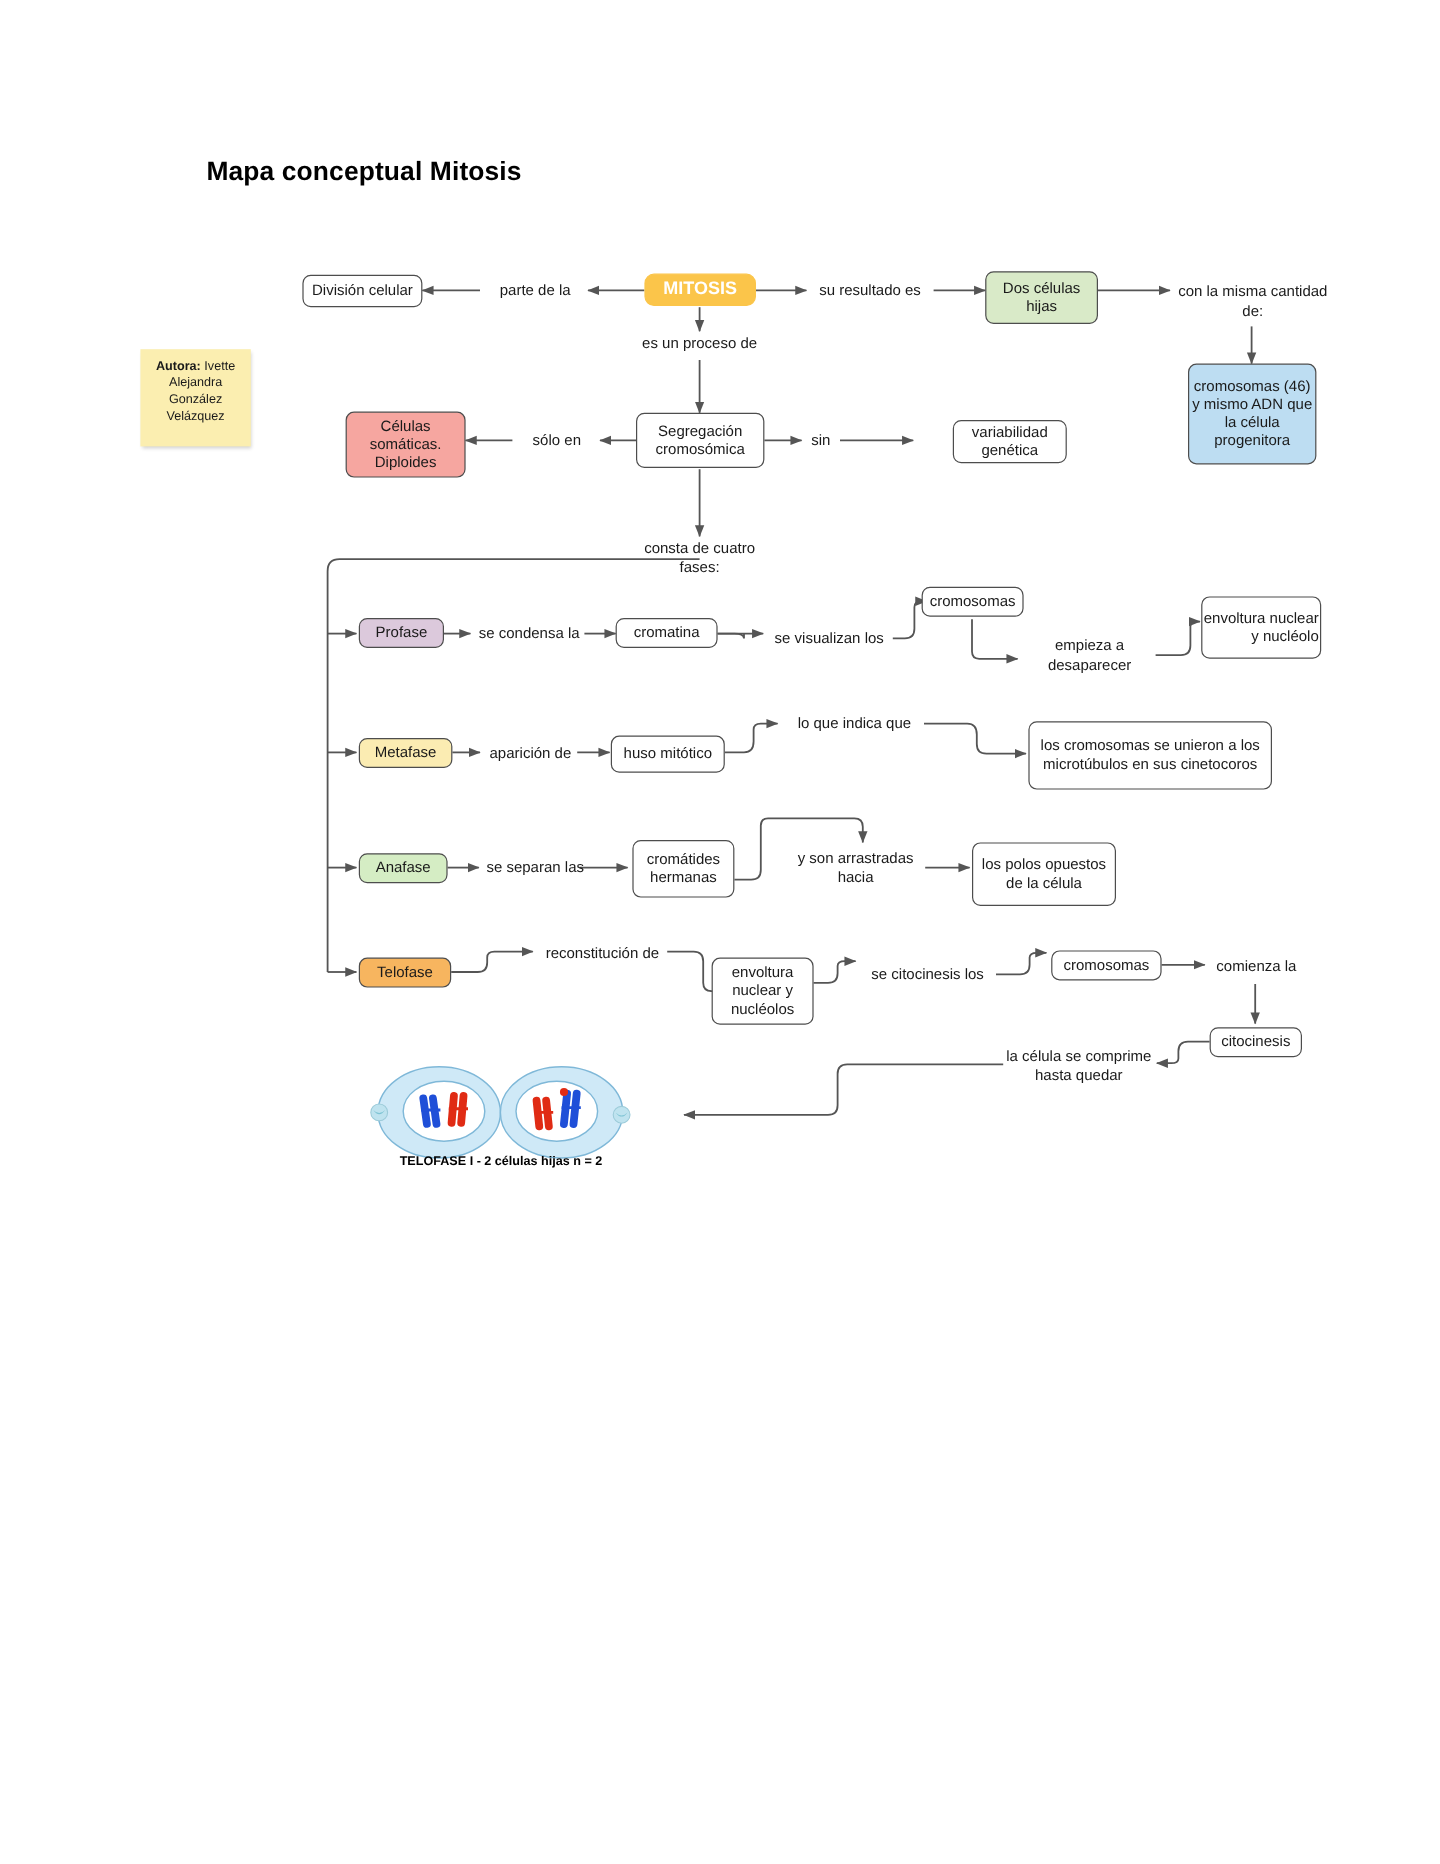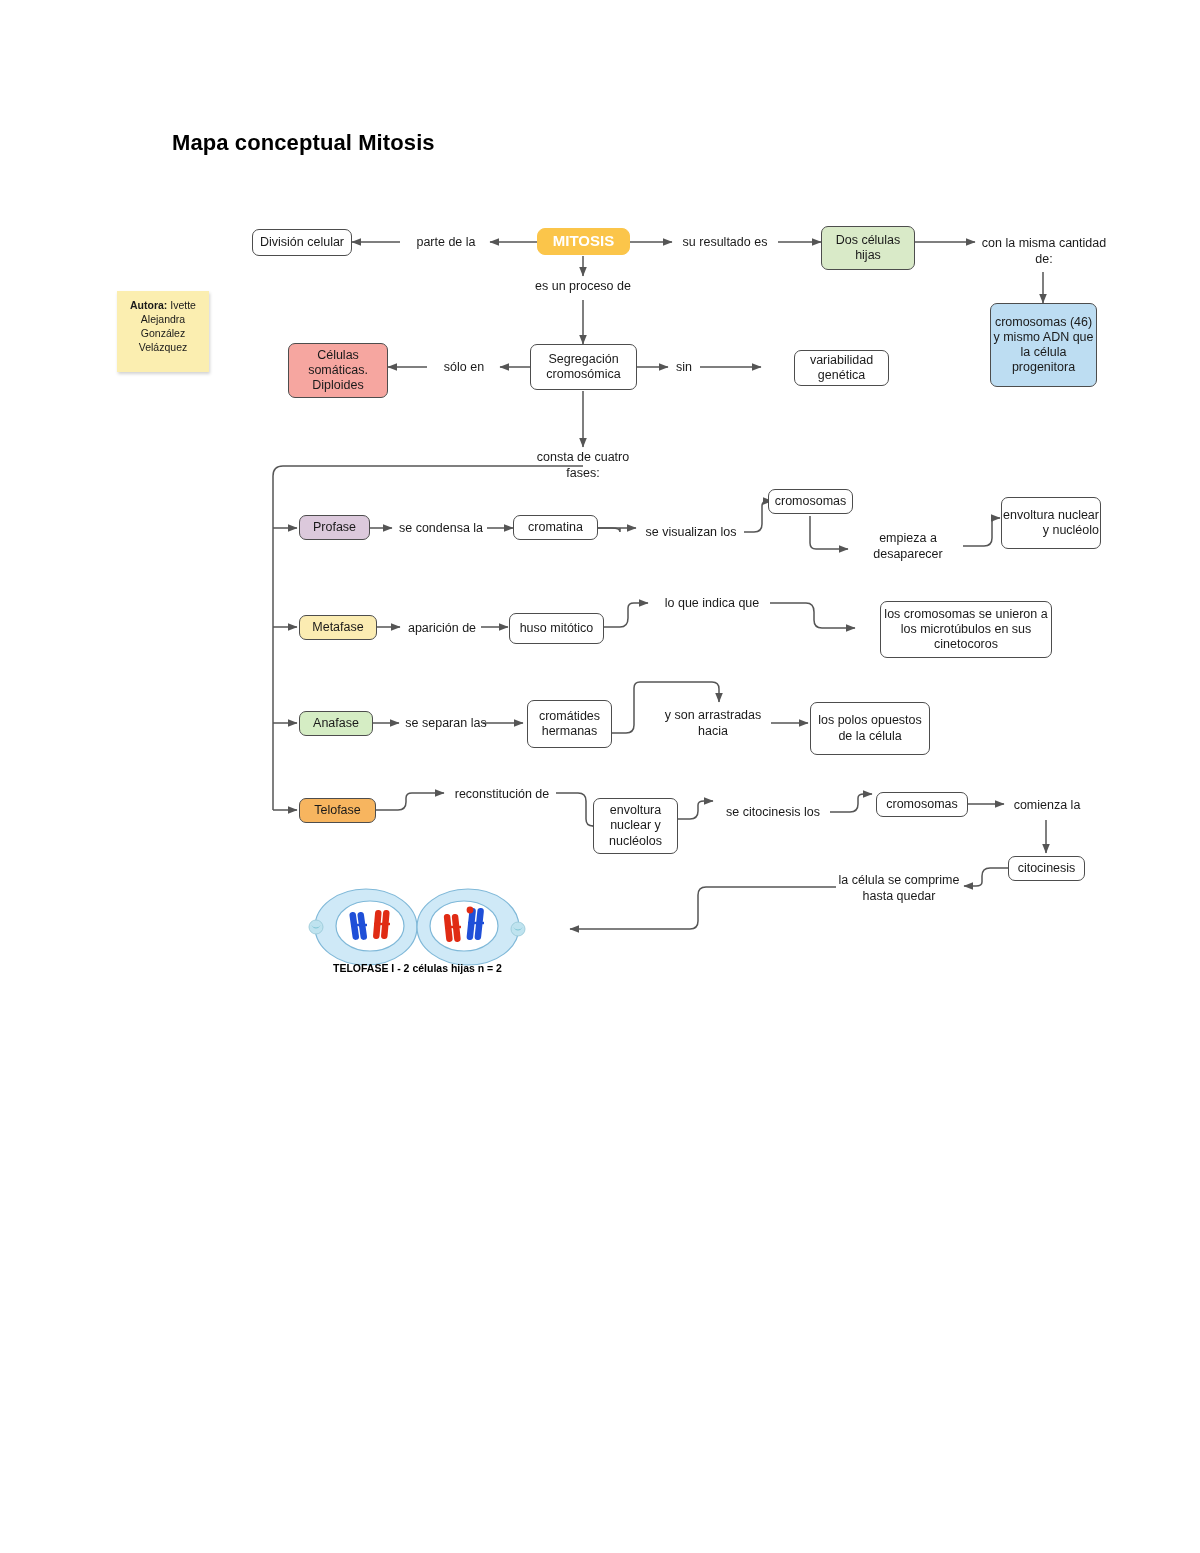--- a/index.html
+++ b/index.html
@@ -234,21 +234,21 @@
     <div class="node" style="left:1001px; top:497px; width:100px; height:52px;text-align:right;">
       <span>envoltura nuclear y nucléolo</span>
     </div>
 
     <div class="node" style="left:299px; top:615px; width:78px; height:25px; background:#FBECB2;">
       <span>Metafase</span>
     </div>
     <div class="node" style="left:509px; top:613px; width:95px; height:31px;">
       <span>huso mitótico</span>
     </div>
-    <div class="node" style="left:857px; top:601px; width:172px; height:57px;margin-left:23px;">
+    <div class="node" style="left:857px; top:601px; width:203px; height:57px;">
       <span>los cromosomas se unieron a los microtúbulos en sus cinetocoros</span>
     </div>
 
     <div class="node" style="left:299px; top:711px; width:74px; height:25px; background:#D5EDC4;">
       <span>Anafase</span>
     </div>
     <div class="node" style="left:527px; top:700px; width:85px; height:48px;">
       <span>cromátides hermanas</span>
     </div>
     <div class="node" style="left:810px; top:702px; width:120px; height:53px;">

